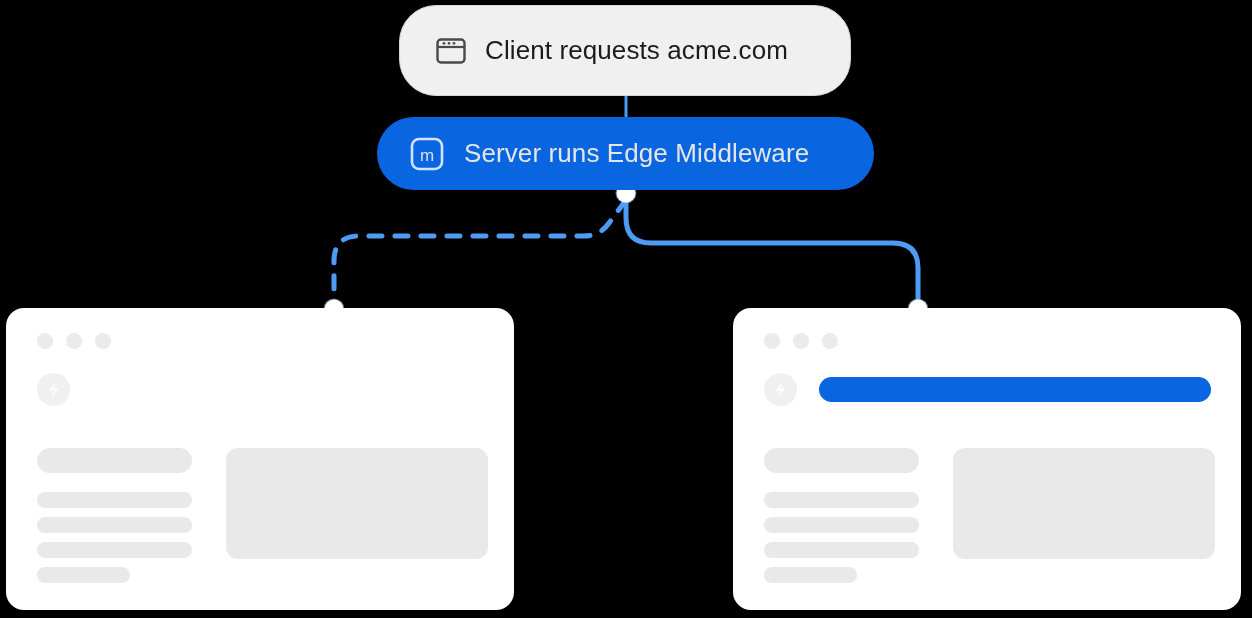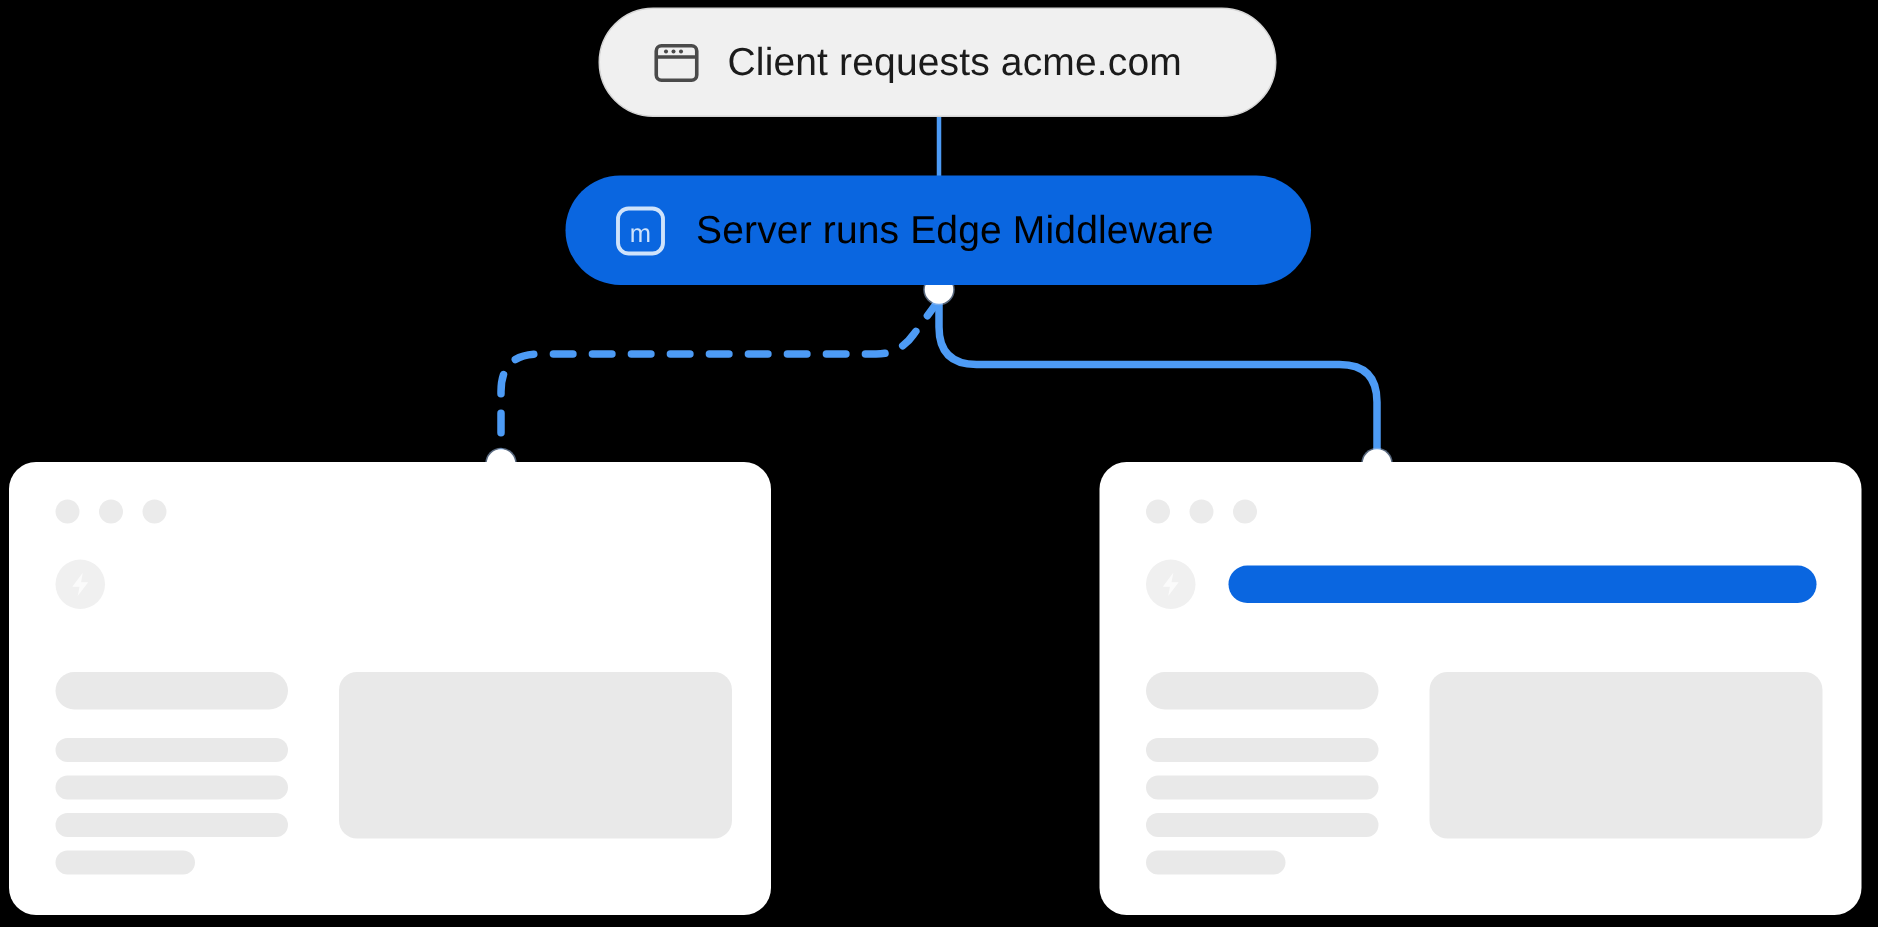--- a/index.html
+++ b/index.html
@@ -47,21 +47,21 @@
     display: flex;
     align-items: center;
     box-sizing: border-box;
     white-space: nowrap;
   }
 
   .pill-client {
     left: 399px;
     top: 5px;
     width: 452px;
-    height: 73px;
+    height: 91px;
     border-radius: 37px;
     background: #f0f0f0;
     border: 1px solid #d6d6d6;
     padding: 0 36px;
     gap: 19px;
   }
   .pill-client .pill-label {
     font-size: 26px;
     color: #1b1b1b;
     letter-spacing: .1px;
@@ -72,21 +72,21 @@
     top: 117px;
     width: 497px;
     height: 73px;
     border-radius: 37px;
     background: #0a66e0;
     padding: 0 33px;
     gap: 20px;
   }
   .pill-server .pill-label {
     font-size: 26px;
-    color: #000000;
+    color: #e5e5e5;
     letter-spacing: .1px;
     text-align: center;
   }
 
   .icon-box {
     flex: 0 0 auto;
     display: flex;
     align-items: center;
     justify-content: center;
   }

